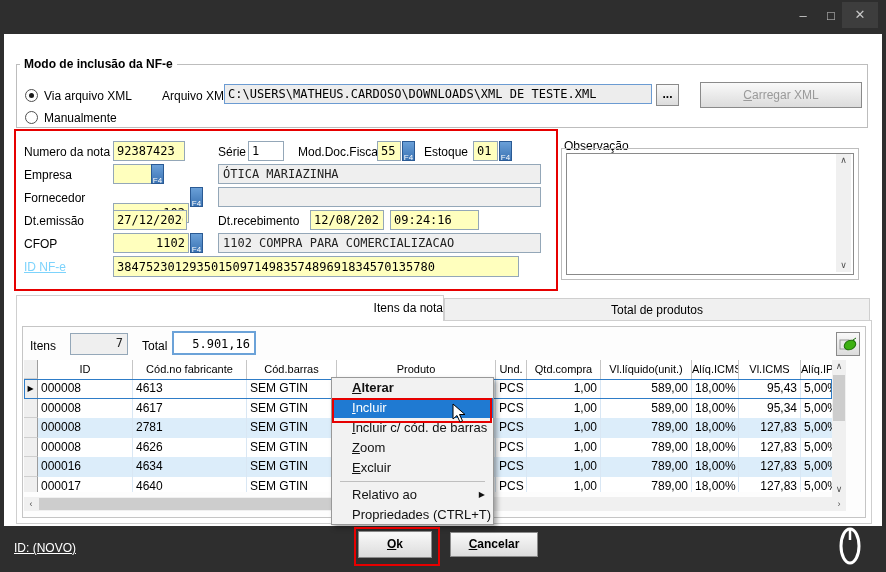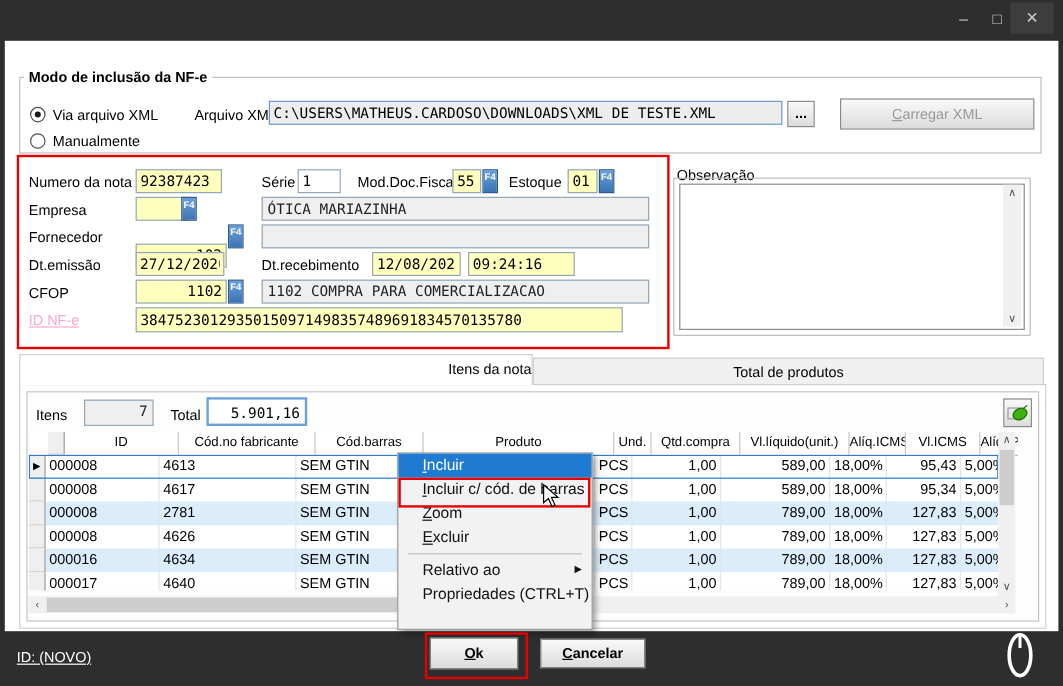--- a/index.html
+++ b/index.html
@@ -4,29 +4,29 @@
 <style>
   html,body{margin:0;padding:0;background:#555;}
   #win{position:relative;width:886px;height:572px;background:#2e2e2e;font-family:"Liberation Sans",sans-serif;overflow:hidden;}
   .abs{position:absolute;}
   .lbl{font-size:12px;color:#000;white-space:nowrap;}
   .mono{font-family:"DejaVu Sans Mono",monospace;font-size:12px;}
   .fld{box-sizing:border-box;border:1px solid #94a7b8;padding:1px 3px;font-family:"DejaVu Sans Mono",monospace;font-size:12px;background:#ffffbe;height:20px;}
   .fld.whitebg{background:#fff;}
   .fld.rt{text-align:right;}
   .gf{box-sizing:border-box;background:#efefef;border:1px solid #94a7b8;font-family:"DejaVu Sans Mono",monospace;font-size:12px;padding:2px 4px;height:20px;overflow:hidden;white-space:nowrap;color:#222;}
-  .f4{box-sizing:border-box;background:linear-gradient(#6aa0d8,#3c74b4);color:#fff;font-weight:bold;font-size:8px;line-height:8px;text-align:center;border:1px solid #2a5a94;word-break:break-all;padding-top:2px;cursor:pointer;}
+  .f4{box-sizing:border-box;background:linear-gradient(#6aa0d8,#3c74b4);color:#fff;font-weight:normal;font-size:8px;line-height:8px;text-align:center;border:1px solid #2a5a94;word-break:break-all;padding-top:12px;cursor:pointer;}
   .redrect{border:2px solid #e60000;pointer-events:none;z-index:60;}
   .btn{box-sizing:border-box;background:linear-gradient(#f9f9f9,#dcdcdc);border:1px solid #8a8a8a;font-size:12px;text-align:center;cursor:pointer;color:#000;}
   .groupbox{border:1px solid #bdbdbd;background:#fff;}
   .gb-label{background:#fff;padding:0 4px;font-weight:bold;font-size:12px;white-space:nowrap;}
   .radio{box-sizing:border-box;width:13px;height:13px;border:1px solid #4f4f4f;border-radius:50%;background:#fff;}
   .radio .dot{position:absolute;left:3px;top:3px;width:5px;height:5px;border-radius:50%;background:#1a1a1a;}
   .tab{box-sizing:border-box;font-size:12px;text-align:center;}
-  .grid-hdr{display:flex;background:#fff;border-bottom:1px solid #9cb0c4;padding-left:16px;}
+  .grid-hdr{display:flex;background:#fff;border-bottom:1px solid #9cb0c4;}
   .hc{box-sizing:border-box;border-right:1px solid #c6c6c6;font-size:11px;text-align:center;line-height:18px;height:19px;overflow:hidden;white-space:nowrap;}
   .row{display:flex;height:19.5px;background:#fff;}
   .row.alt{background:#dcedfa;}
   .row.sel{outline:1px solid #2e7cc7;outline-offset:-1px;}
   .dc{box-sizing:border-box;border-right:1px solid #d9e7f4;font-size:12px;line-height:19px;padding:0 3px;overflow:hidden;white-space:nowrap;}
   .dc.rt{text-align:right;}
   .selcell{box-sizing:border-box;background:#efefef;border-right:1px solid #9d9d9d;border-bottom:1px solid #cfcfcf;font-size:8px;line-height:19px;text-align:center;color:#000;}
   .c0{width:14px;}.c1{width:95px;}.c2{width:114px;}.c3{width:90px;}.c4{width:159px;}.c5{width:31px;}
   .c6{width:74px;}.c7{width:91px;}.c8{width:47px;}.c9{width:62px;}.c10{width:31px;border-right:none;}
   .sbtrack{background:#f0f0f0;}
@@ -95,21 +95,21 @@
   <input class="abs fld" style="left: 113px; top: 210px; width: 74px;" value="27/12/2020">
   <div class="abs lbl" style="left:218px;top:214px;">Dt.recebimento</div>
   <input class="abs fld" style="left: 310px; top: 210px; width: 74px;" value="12/08/2022">
   <input class="abs fld" style="left: 390px; top: 210px; width: 89px;" value="09:24:16">
 
   <div class="abs lbl" style="left:24px;top:237px;">CFOP</div>
   <input class="abs fld rt" style="left: 113px; top: 233px; width: 76px;" value="1102">
   <div class="abs f4" style="left:190px;top:233px;width:13px;height:20px;">F4</div>
   <div class="abs gf" style="left:218px;top:233px;width:323px;">1102 COMPRA PARA COMERCIALIZACAO</div>
 
-  <div class="abs lbl" style="left:24px;top:260px;color:#f9a8d4;text-decoration:underline;cursor:pointer;">ID NF-e</div>
+  <div class="abs lbl" style="left:24px;top:260px;color:#7dd3fc;text-decoration:underline;cursor:pointer;">ID NF-e</div>
   <input class="abs fld" style="left: 113px; top: 256px; width: 406px; height: 21px;" value="38475230129350150971498357489691834570135780">
 
   <div class="abs lbl" style="left:564px;top:139px;">Observação</div>
   <div class="abs" style="left:561px;top:148px;width:296px;height:130px;border:1px solid #bdbdbd;"></div>
   <div class="abs" style="left:566px;top:153px;width:286px;height:120px;border:1px solid #8a8a8a;background:#fff;"></div>
   <div class="abs sbtrack" style="left:836px;top:154px;width:15px;height:118px;">
     <div class="sbarrow" style="left:0;top:0;width:15px;height:13px;">∧</div>
     <div class="sbarrow" style="left:0;bottom:0;width:15px;height:13px;">∨</div>
   </div>
 
@@ -233,20 +233,21 @@
     <div class="sbarrow" style="left:0;bottom:0;width:14px;height:14px;">∨</div>
   </div>
 
   <div class="abs sbtrack" style="left:24px;top:497px;width:822px;height:14px;">
     <div class="sbarrow" style="left:0;top:0;width:14px;height:14px;line-height:14px;">‹</div>
     <div class="sbthumb" style="left:15px;top:1px;width:440px;height:12px;"></div>
     <div class="sbarrow" style="right:0;top:0;width:14px;height:14px;line-height:14px;">›</div>
   </div>
 
   <div class="abs menu" style="left:331px;top:377px;width:161px;height:146px;">
+    <div class="mi bold"><u>A</u><span>lterar</span></div>
     <div class="mi hl"><u>I</u><span>ncluir</span></div>
     <div class="mi"><u>I</u><span>ncluir c/ cód. de barras</span></div>
     <div class="mi"><u>Z</u><span>oom</span></div>
     <div class="mi"><u>E</u><span>xcluir</span></div>
     <div class="msep"></div>
     <div class="mi"><span>Relativo ao</span><span class="subarrow">▶</span></div>
     <div class="mi"><span>Propriedades (CTRL+T)</span></div>
   </div>
   <div class="abs redrect" style="left:332px;top:398px;width:156px;height:21px;"></div>
 

